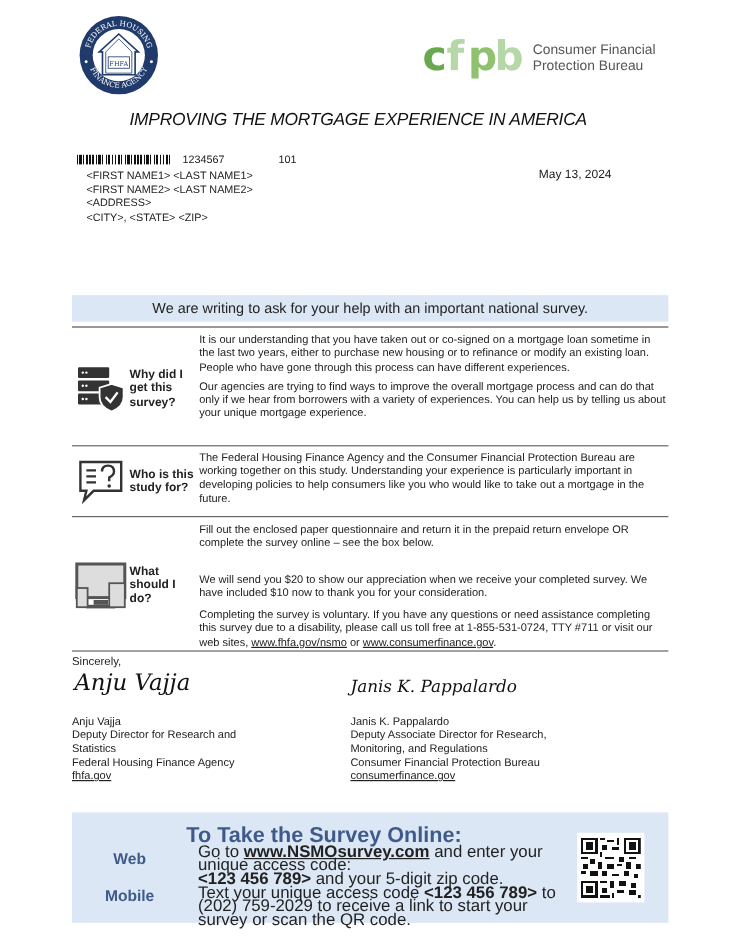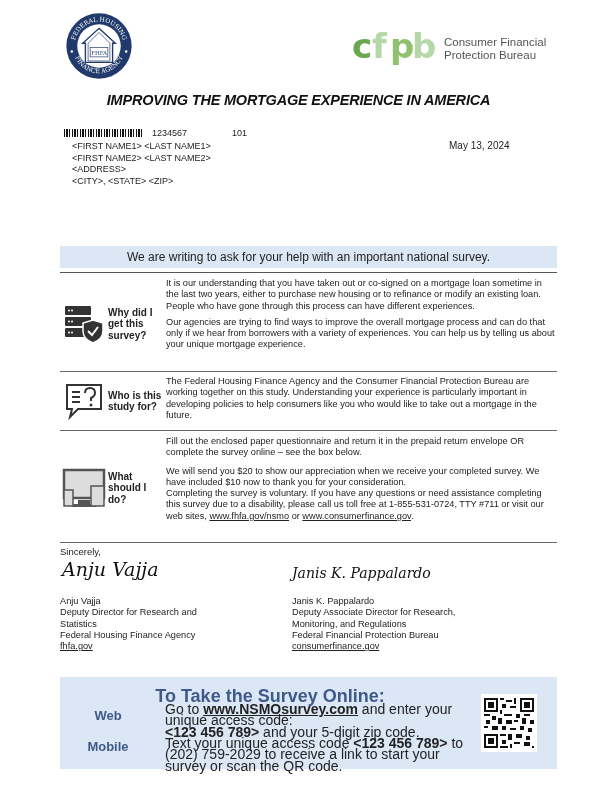--- a/index.html
+++ b/index.html
@@ -5,21 +5,21 @@
   * { box-sizing: border-box; margin: 0; padding: 0; }
   html, body { width: 612px; height: 792px; background: #ffffff; overflow: hidden; }
   body { font-family: "Liberation Sans", "DejaVu Sans", sans-serif; color: #222; position: relative; }
 
   .seal { position: absolute; left: 65px; top: 12px; width: 68px; height: 68px; }
   .cfpb-logo { position: absolute; left: 352px; top: 28px; display: flex; align-items: center; }
   .cfpb-mark { width: 84px; height: 42px; }
   .cfpb-text { margin-left: 8px; font-size: 11.5px; line-height: 13px; color: #555; }
 
   .title { position: absolute; left: 0; width: 597px; top: 92px; text-align: center;
-           font-size: 14.5px; font-weight: bold; font-style: italic; color: #111; letter-spacing: -0.2px; }
+           font-size: 14.5px; font-weight: normal; font-style: italic; color: #111; letter-spacing: -0.2px; }
 
   .barcode-row { position: absolute; left: 64px; top: 128px; display: flex; align-items: center; font-size: 9px; }
   .barcode { width: 78px; height: 8px; margin-right: 10px;
              background: repeating-linear-gradient(90deg, #111 0 1px, #fff 1px 2px, #111 2px 4px, #fff 4px 5px, #111 5px 6px, #fff 6px 8px); }
   .barcode-num { width: 80px; }
   .address { position: absolute; left: 72px; top: 141px; font-size: 9px; line-height: 11.5px; color: #222; }
   .date { position: absolute; left: 449px; top: 140px; font-size: 10px; color: #222; text-align: right; }
 
   .banner { position: absolute; left: 60px; top: 246px; width: 497px; height: 22px; background: #dce7f5;
             text-align: center; font-size: 12px; line-height: 22px; color: #222; }
@@ -140,43 +140,43 @@
     <svg width="44" height="44" viewBox="0 0 44 44">
       <rect x="2" y="4" width="40" height="28" fill="#ddd" stroke="#555" stroke-width="2.5"></rect>
       <rect x="16" y="34" width="12" height="4" fill="#555"></rect>
       <rect x="10" y="38" width="24" height="3" fill="#555"></rect>
       <rect x="2" y="24" width="9" height="16" fill="#ddd" stroke="#555" stroke-width="1.5"></rect>
       <rect x="29" y="20" width="13" height="20" fill="#ddd" stroke="#555" stroke-width="1.5"></rect>
     </svg>
   </div>
   <div class="sec-label">What should I do?</div>
   <div class="sec-body">
-    <p style="margin-bottom:7px">Fill out the enclosed paper questionnaire and return it in the prepaid return envelope OR complete the survey online – see the box below.</p>
-    <p style="margin-bottom:0">We will send you $20 to show our appreciation when we receive your completed survey. We have included $10 now to thank you for your consideration.</p>
+    <p style="margin-bottom:19px">Fill out the enclosed paper questionnaire and return it in the prepaid return envelope OR complete the survey online – see the box below.</p>
+    <p style="margin-bottom:7px">We will send you $20 to show our appreciation when we receive your completed survey. We have included $10 now to thank you for your consideration.</p>
     <p><span>Completing the survey is voluntary. If you have any questions or need assistance completing this survey due to a disability, please call us toll free at 1-855-531-0724, TTY #711 or visit our web sites, </span><u>www.fhfa.gov/nsmo</u><span> or </span><u>www.consumerfinance.gov</u><span>.</span></p>
   </div>
 </div>
 <div class="sec-rule" style="top:542px;"></div>
 
 <div class="sincerely">Sincerely,</div>
 <div class="sig" style="left:62px;top:558px;font-size:19px;">Anju Vajja</div>
 <div class="sig" style="left:292px;top:565px;font-size:14px;">Janis K. Pappalardo</div>
 
 <div class="signer" style="left:60px;top:596px;">
   <div>Anju Vajja</div>
   <div>Deputy Director for Research and</div>
   <div>Statistics</div>
   <div>Federal Housing Finance Agency</div>
   <div><u>fhfa.gov</u></div>
 </div>
 <div class="signer" style="left:292px;top:596px;">
   <div>Janis K. Pappalardo</div>
   <div>Deputy Associate Director for Research,</div>
   <div>Monitoring, and Regulations</div>
-  <div>Federal Financial Protection Bureau</div>
+  <div>Consumer Financial Protection Bureau</div>
   <div><u>consumerfinance.gov</u></div>
 </div>
 
 <div class="online-box">
   <div class="online-title">To Take the Survey Online:</div>
   <div class="mode-label" style="top:31px;">Web</div>
   <div class="mode-label" style="top:62px;">Mobile</div>
   <div class="online-text" style="top:27px;">
     <span>Go to </span><b><u>www.NSMOsurvey.com</u></b><span> and enter your unique access code:</span><br>
     <b>&lt;123 456 789&gt;</b><span> and your 5-digit zip code.</span>

